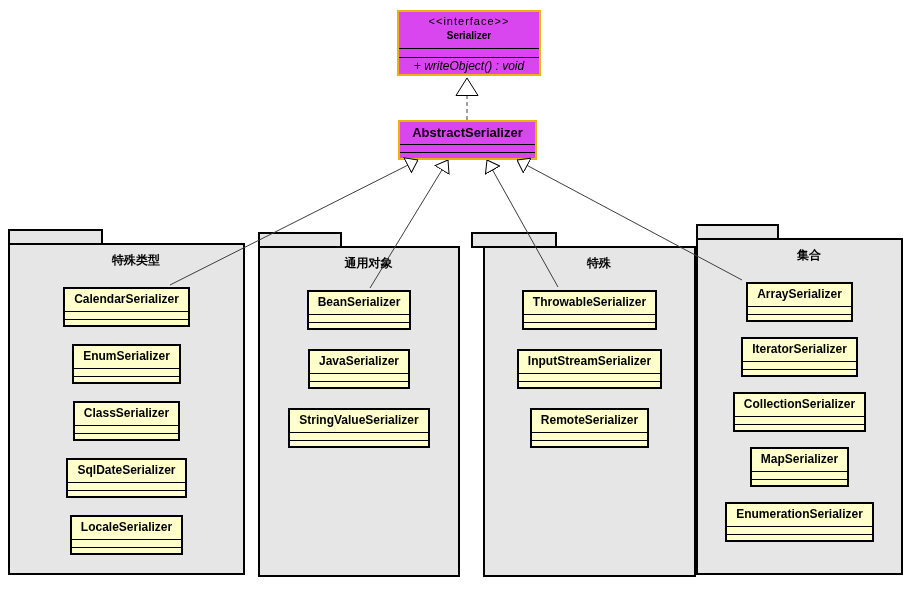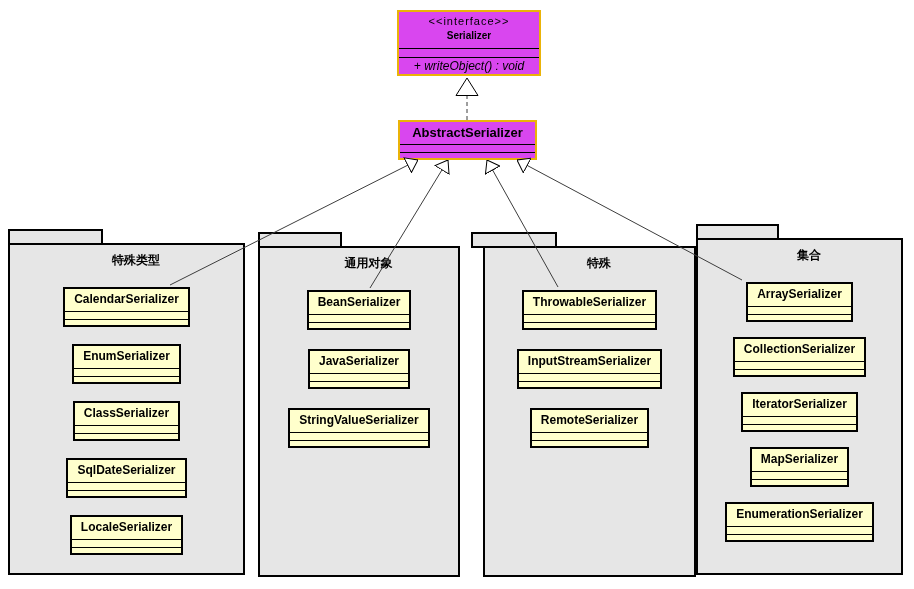--- a/index.html
+++ b/index.html
@@ -173,30 +173,30 @@
     <div class="pkg-tab"></div>
     <div class="pkg-body">
       <div class="pkg-label">集合</div>
       <div class="pkg-classes">
           <div class="cls">
             <div class="ctitle">ArraySerializer</div>
             <div class="crow"></div>
             <div class="crow-last"></div>
           </div>
           <div class="cls">
+            <div class="ctitle">IteratorSerializer</div>
+            <div class="crow"></div>
+            <div class="crow-last"></div>
+          </div>
+          <div class="cls">
             <div class="ctitle">CollectionSerializer</div>
             <div class="crow"></div>
             <div class="crow-last"></div>
           </div>
           <div class="cls">
-            <div class="ctitle">IteratorSerializer</div>
-            <div class="crow"></div>
-            <div class="crow-last"></div>
-          </div>
-          <div class="cls">
             <div class="ctitle">MapSerializer</div>
             <div class="crow"></div>
             <div class="crow-last"></div>
           </div>
           <div class="cls">
             <div class="ctitle">EnumerationSerializer</div>
             <div class="crow"></div>
             <div class="crow-last"></div>
           </div>
         </div>

